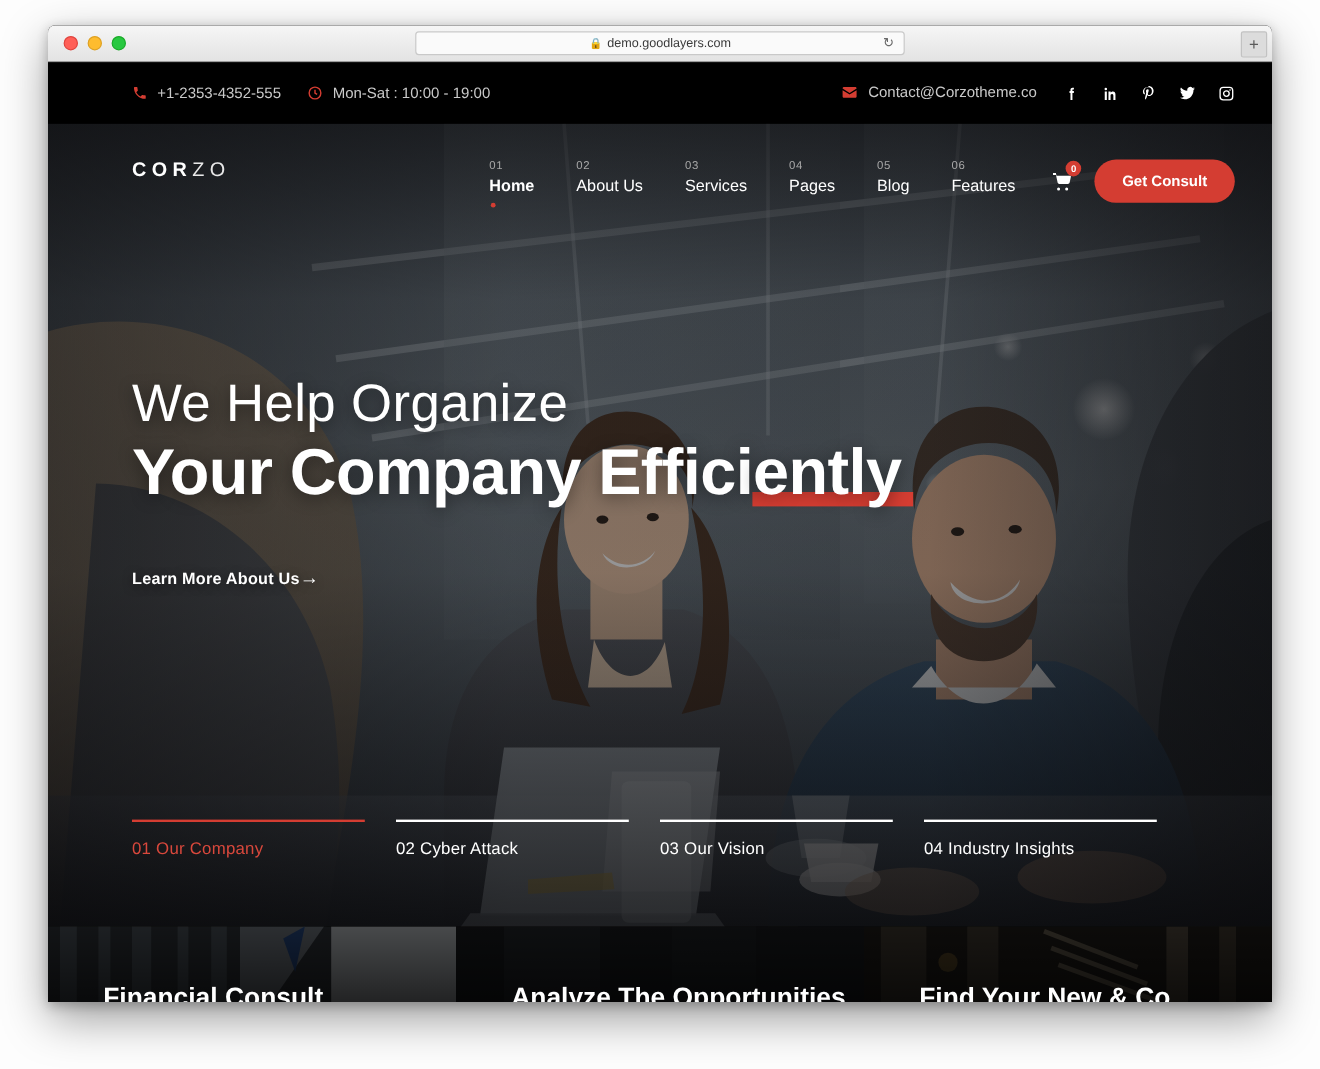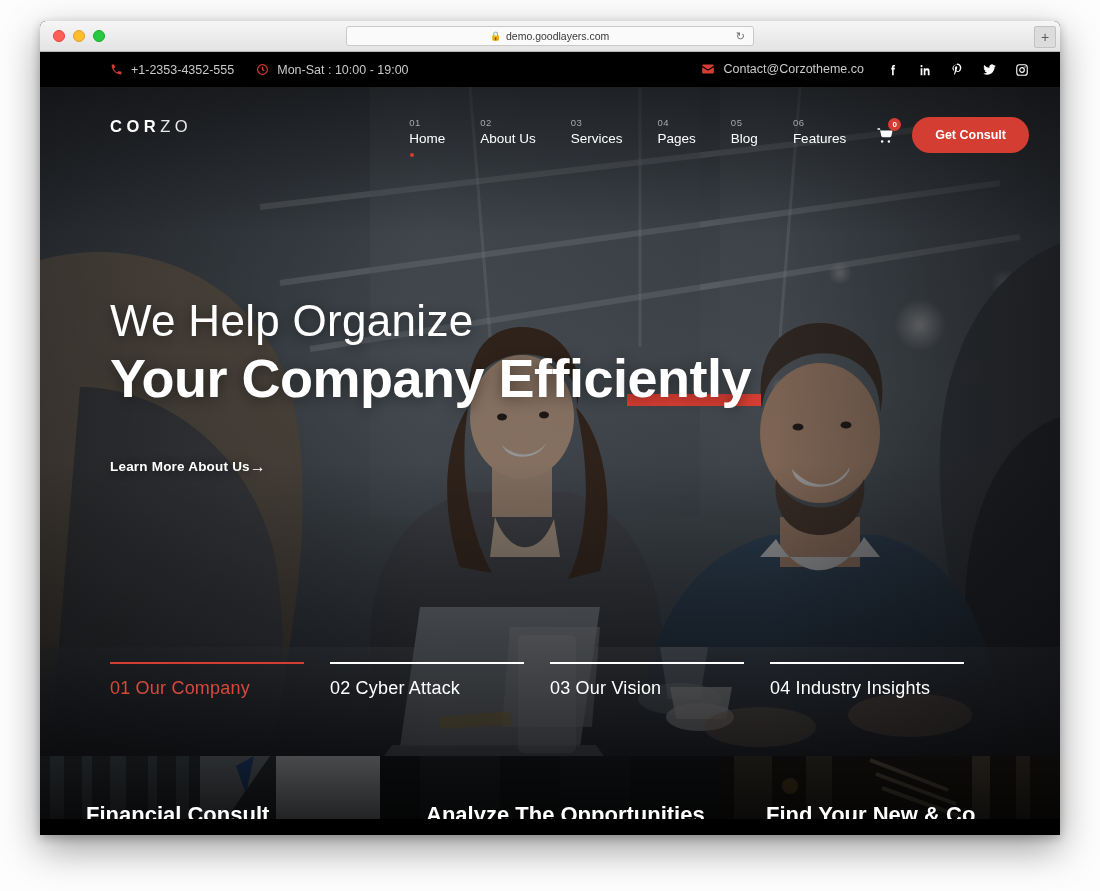--- a/index.html
+++ b/index.html
@@ -55,21 +55,21 @@
     border-radius: 2px;
     display: flex; align-items: center; justify-content: center;
     font-size: 14px; color: #5a5a5a; line-height: 1;
   }
 
   
   .viewport { position: relative; width: 1020px; height: 783px; background: #000; overflow: hidden; }
 
   
   .topbar {
-    height: 35px; background: #000;
+    height: 51px; background: #000;
     display: flex; align-items: center;
     padding: 0 31px 0 70px;
     color: #c9c9c9; font-size: 12.5px;
     position: relative; z-index: 5;
   }
   .topbar-left { display: flex; align-items: center; gap: 22px; }
   .tb-item { display: flex; align-items: center; gap: 8px; white-space: nowrap; }
   .tb-icon { color: #d43d32; display: inline-flex; line-height: 0; }
   .topbar-right { margin-left: auto; display: flex; align-items: flex-start; gap: 22px; }
   .socials { display: flex; align-items: center; gap: 18px; color: #fff; }
@@ -95,21 +95,21 @@
     padding: 30px 31px 0 70px;
     height: 70px;
   }
   .logo { font-size: 16.5px; letter-spacing: 4.5px; color: #fff; }
   .logo .b { font-weight: 700; }
   .logo .l { font-weight: 300; color: #e8e8e8; }
   .mainnav { display: flex; align-items: flex-end; gap: 35px; margin-left: auto; }
   .nav-item { position: relative; text-align: left; cursor: pointer; }
   .nav-num { display: block; font-size: 9.5px; color: #a7a7a7; letter-spacing: .5px; margin-bottom: 3px; }
   .nav-label { display: block; font-size: 13.5px; color: #fff; font-weight: 500; white-space: nowrap; }
-  .nav-item.active .nav-label { font-weight: 400; }
+  .nav-item.active .nav-label { font-weight: 700; }
   .nav-dot {
     position: absolute; left: 1px; top: 36px;
     width: 4px; height: 4px; border-radius: 50%; background: #d43d32;
   }
   .nav-right { display: flex; align-items: center; gap: 18px; margin-left: 30px; }
   .cart { position: relative; color: #fff; display: inline-flex; line-height: 0; cursor: pointer; }
   .cart-badge {
     position: absolute; top: -8px; right: -7px;
     min-width: 13px; height: 13px; padding: 0 2px;
     border-radius: 7px; background: #d43d32; color: #fff;
@@ -151,21 +151,21 @@
   .learn-more .arrow { font-size: 16px; }
 
   
   .slider-nav {
     position: absolute; left: 70px; right: 70px; bottom: 57px; z-index: 4;
     display: flex; gap: 0;
   }
   .sl-item { flex: 1; padding-right: 26px; cursor: pointer; }
   .sl-bar { height: 2px; background: #ffffff; margin-bottom: 14px; }
   .sl-item.active .sl-bar { background: #d43d32; }
-  .sl-label { font-size: 18px; color: #fff; letter-spacing: .2px; white-space: nowrap; }
+  .sl-label { font-size: 14px; color: #fff; letter-spacing: .2px; white-space: nowrap; }
   .sl-item.active .sl-label { color: #d9483c; }
 
   
   .cards { position: relative; height: 63px; display: flex; background: #0b0b0b; }
   .card { position: relative; flex: 1; overflow: hidden; }
   .card .cimg { position: absolute; inset: 0; }
   .card .cimg svg { width: 100%; height: 100%; display: block; }
   .card .cshade {
     position: absolute; inset: 0;
     background: linear-gradient(180deg, rgba(0,0,0,.58) 0%, rgba(0,0,0,.80) 100%);

